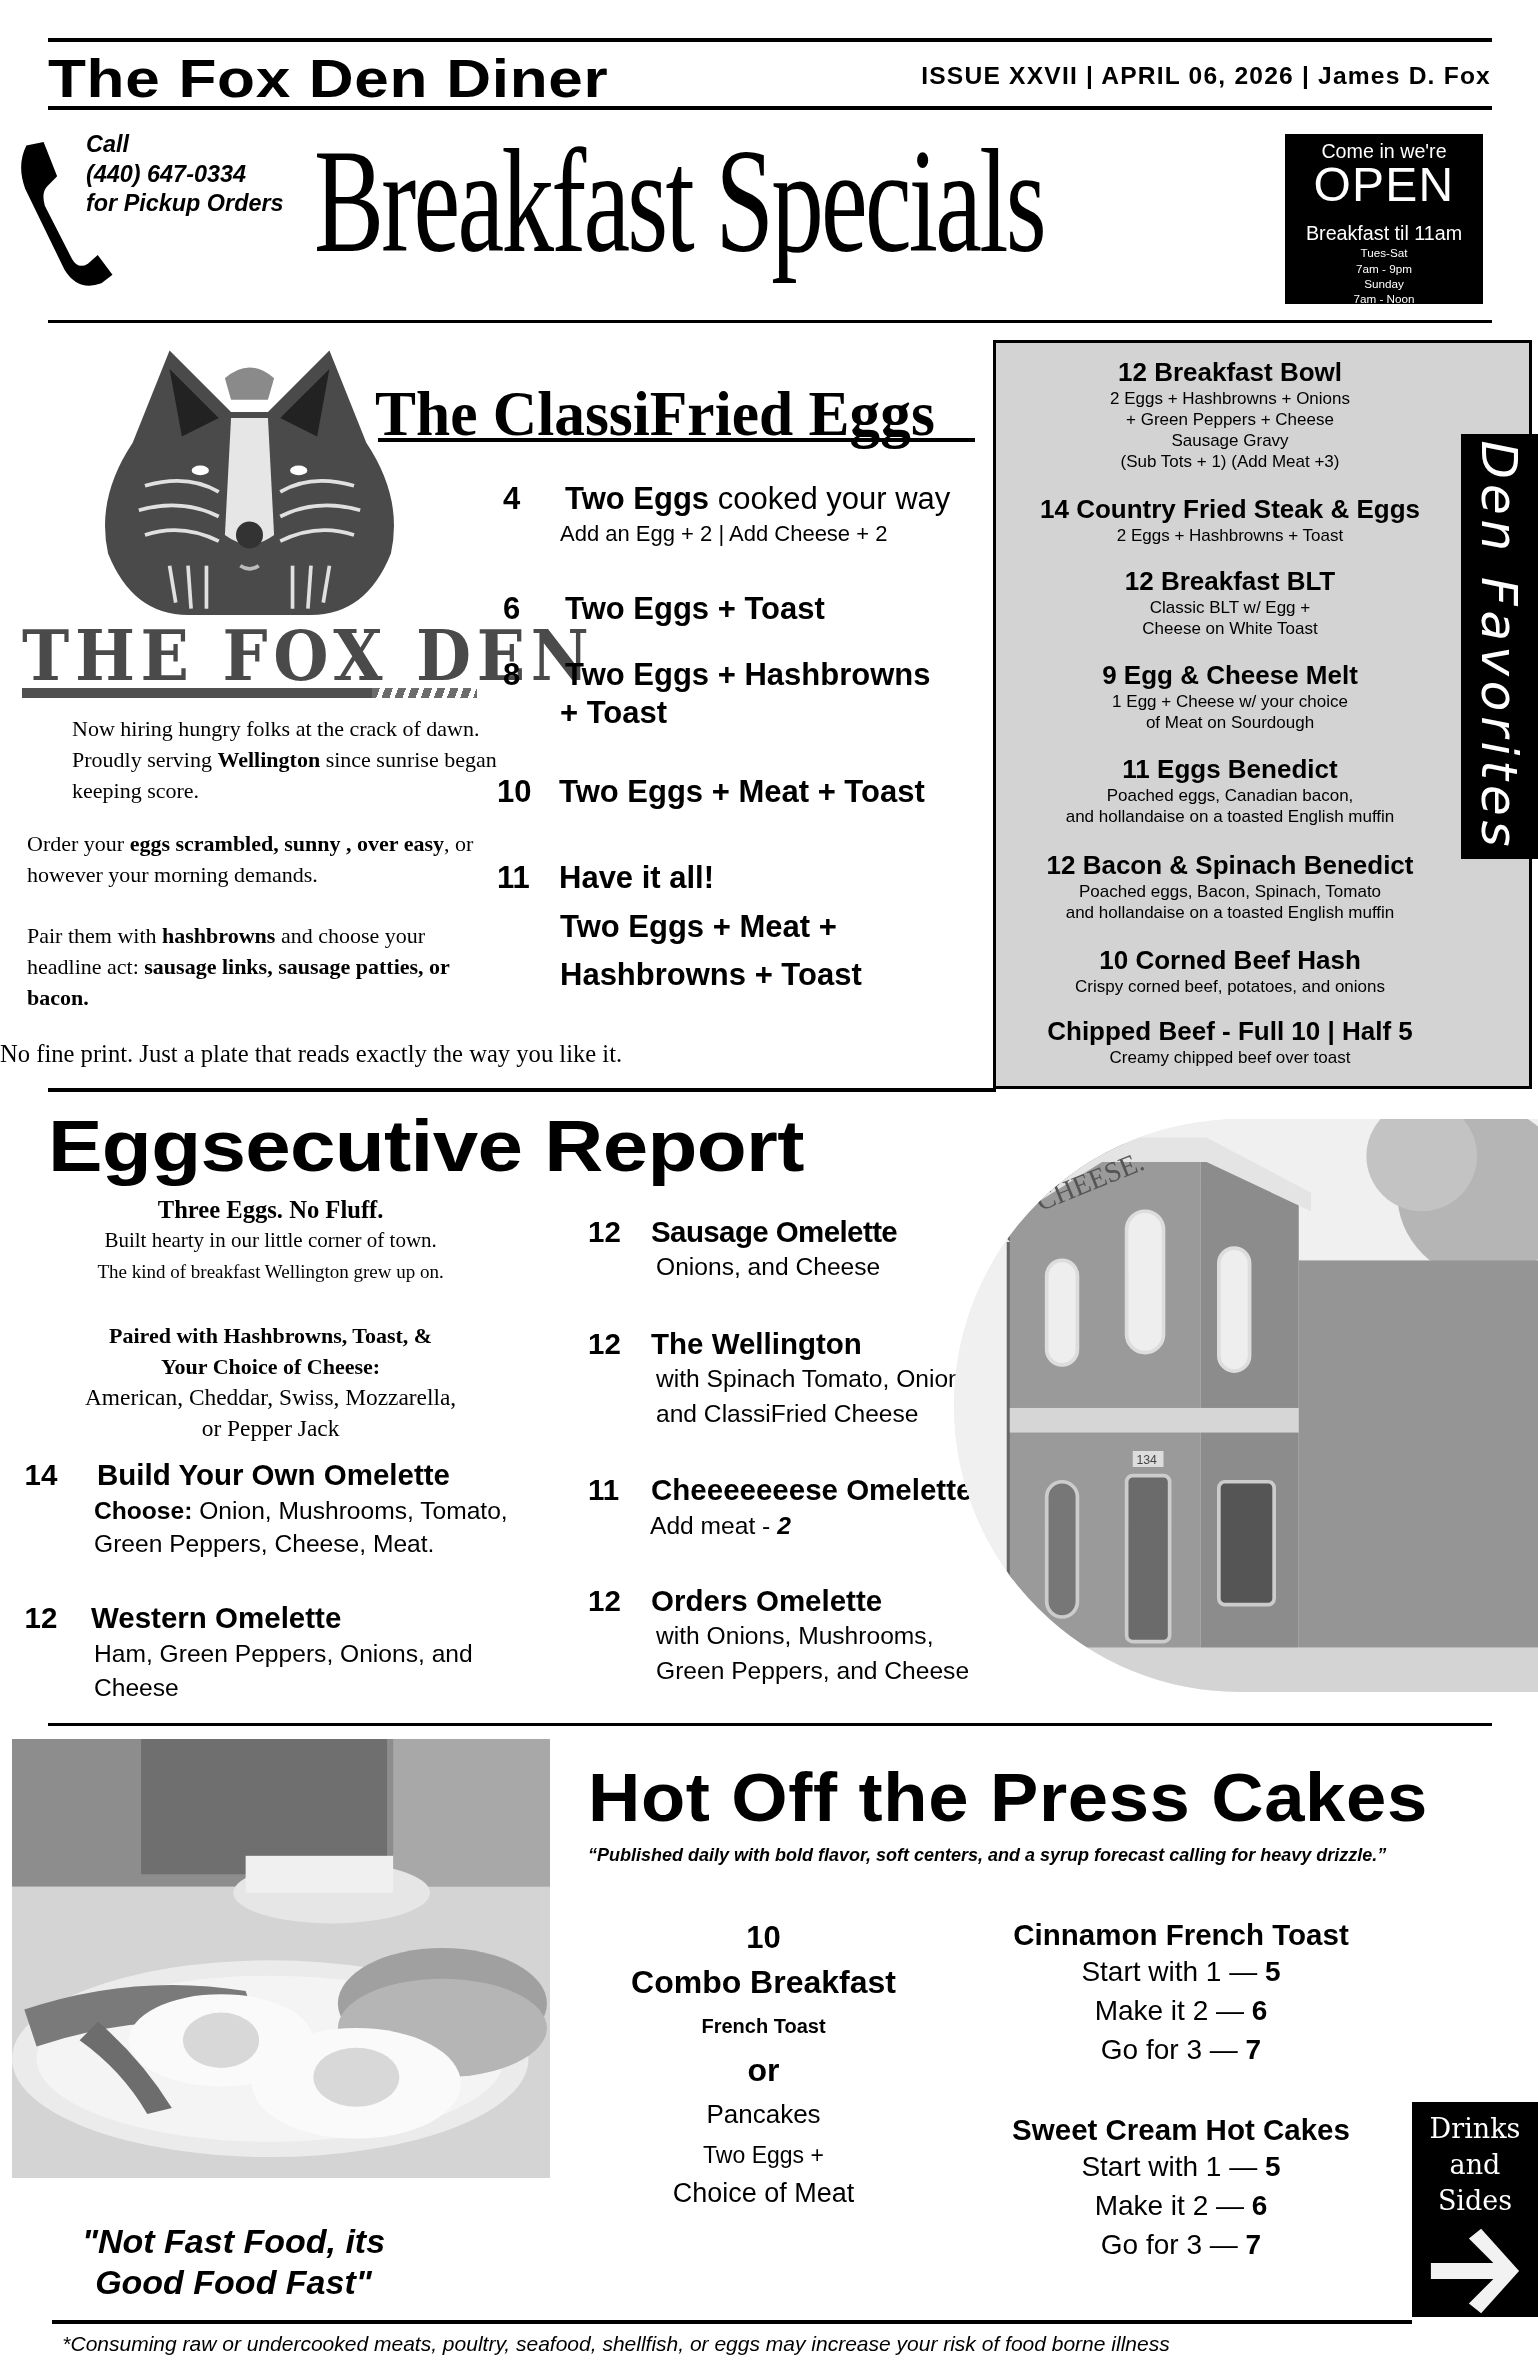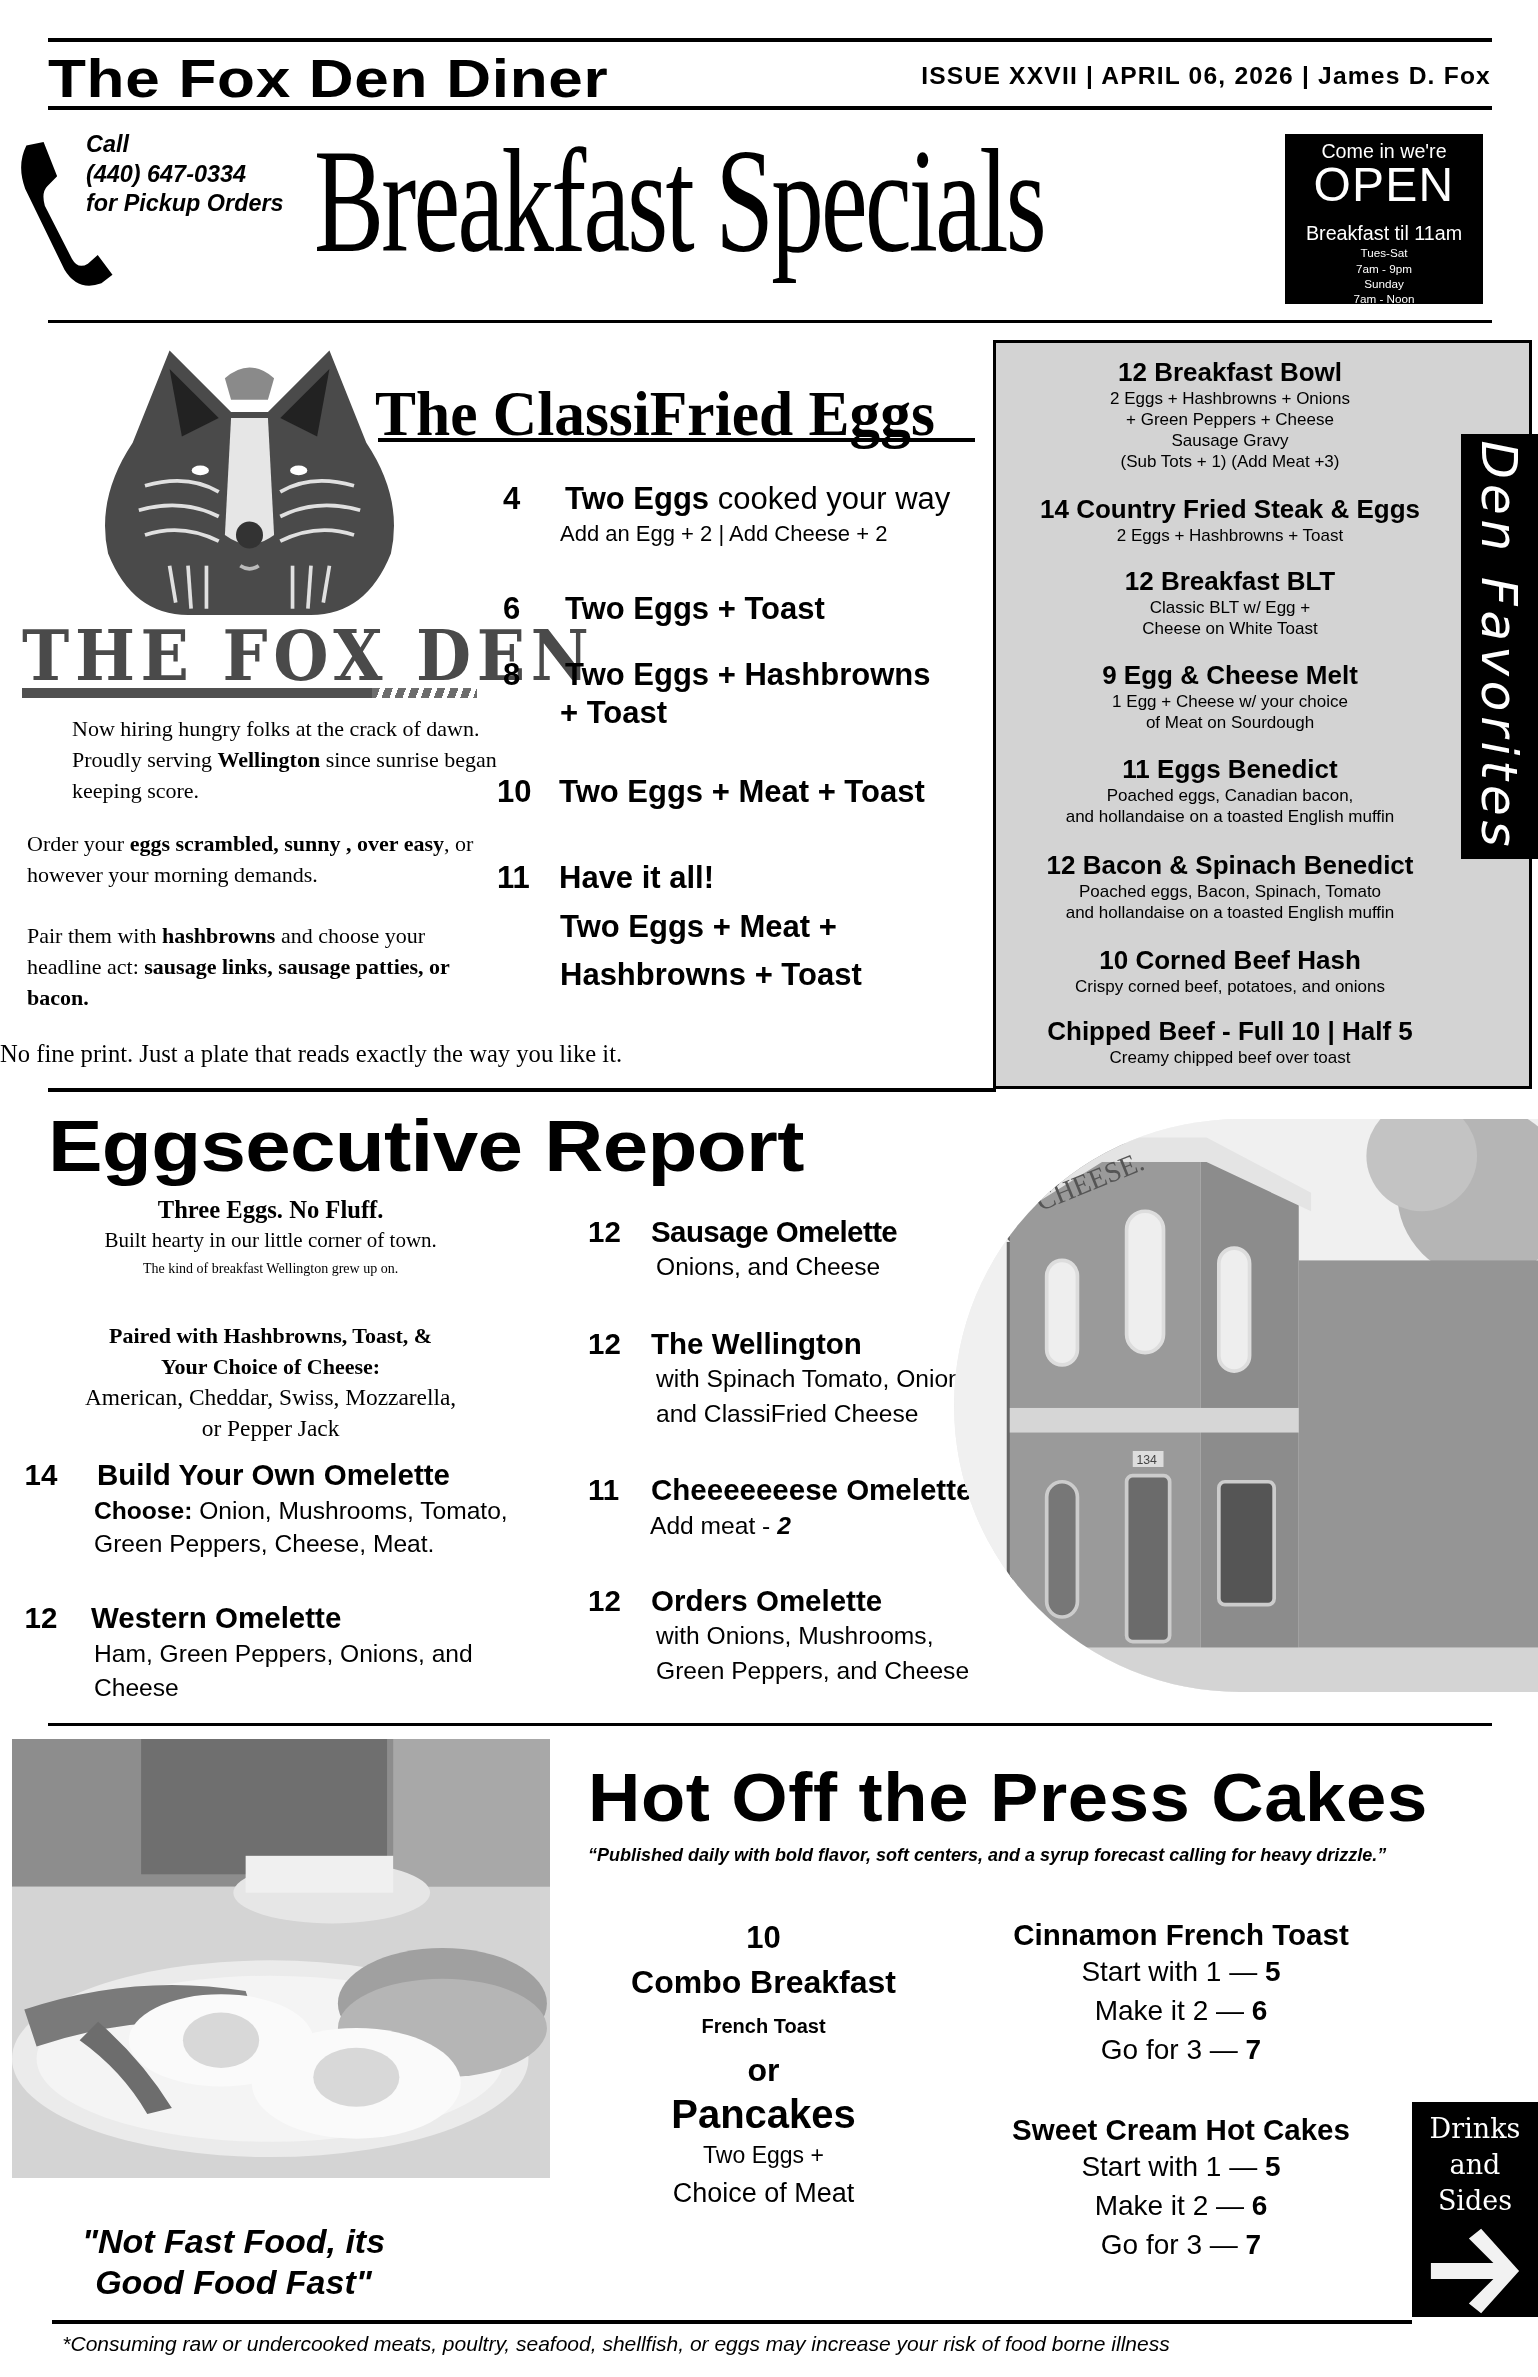--- a/index.html
+++ b/index.html
@@ -210,21 +210,21 @@
 </div>
 <div id="fav-tab" class="abs"></div>
 <div id="fav-tab-label" class="abs">Den Favorites</div>
 
 <div class="rule" style="top:1088px;height:3.7px;width:948px;"></div>
 
 <div id="exec-title" class="abs">Eggsecutive Report</div>
 
 <div class="exec-intro" style="top:1196px;font-size:24.6px;font-weight:700;">Three Eggs. No Fluff.</div>
 <div class="exec-intro" style="top:1228px;font-size:21px;">Built hearty in our little corner of town.</div>
-<div class="exec-intro" style="top:1261px;font-size:14px;">The kind of breakfast Wellington grew up on.</div>
+<div class="exec-intro" style="top:1261px;font-size:19px;">The kind of breakfast Wellington grew up on.</div>
 <div class="exec-intro" style="top:1323px;font-size:22px;font-weight:700;">Paired with Hashbrowns, Toast, &amp;</div>
 <div class="exec-intro" style="top:1354px;font-size:22px;font-weight:700;">Your Choice of Cheese:</div>
 <div class="exec-intro" style="top:1384px;font-size:23.4px;">American, Cheddar, Swiss, Mozzarella,</div>
 <div class="exec-intro" style="top:1415px;font-size:23.4px;">or Pepper Jack</div>
 
 <div class="om-price" style="left:24.6px;top:1458px;">14</div>
 <div class="om-name" style="left:97px;top:1458px;">Build Your Own Omelette</div>
 <div class="om-desc" style="left:94px;top:1494px;">
   <b>Choose:</b><span> Onion, Mushrooms, Tomato,</span>
 </div>
@@ -313,21 +313,21 @@
 <div id="quote" class="abs">"Not Fast Food, its Good Food Fast"</div>
 
 <div id="cakes-title" class="abs">Hot Off the Press Cakes</div>
 <div id="cakes-sub" class="abs">“Published daily with bold flavor, soft centers, and a syrup forecast calling for heavy drizzle.”</div>
 
 <div class="combo" style="top:1916px;">
   <div style="font-size:31px;font-weight:700;line-height:44px;">10</div>
   <div style="font-size:32px;font-weight:700;line-height:44px;">Combo Breakfast</div>
   <div style="font-size:20px;font-weight:700;line-height:44px;">French Toast</div>
   <div style="font-size:32px;font-weight:700;line-height:44px;">or</div>
-  <div style="font-size:40px;font-weight:700;line-height:44px;">Pancakes</div>
+  <div style="font-size:26px;font-weight:400;line-height:44px;">Pancakes</div>
   <div style="font-size:23px;line-height:38px;">Two Eggs +</div>
   <div style="font-size:27px;line-height:38px;">Choice of Meat</div>
 </div>
 
 <div class="cake-col" style="top:1918px;">
   <div class="t">Cinnamon French Toast</div>
   <div class="r"><span>Start with 1 — </span><b>5</b></div>
   <div class="r"><span>Make it 2 — </span><b>6</b></div>
   <div class="r"><span>Go for 3 — </span><b>7</b></div>
 </div>

